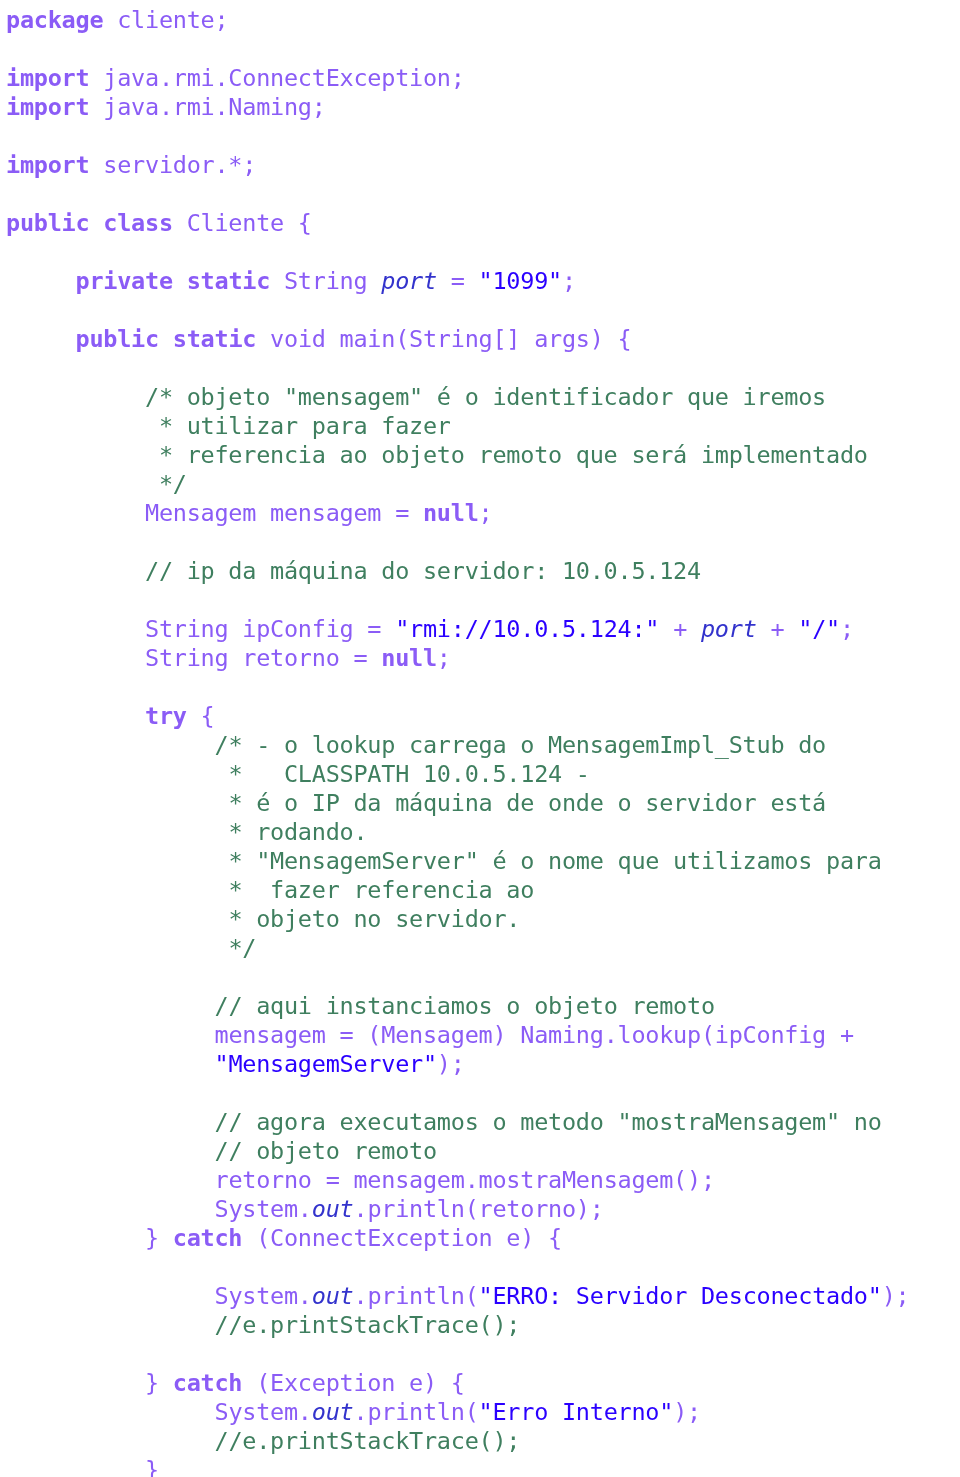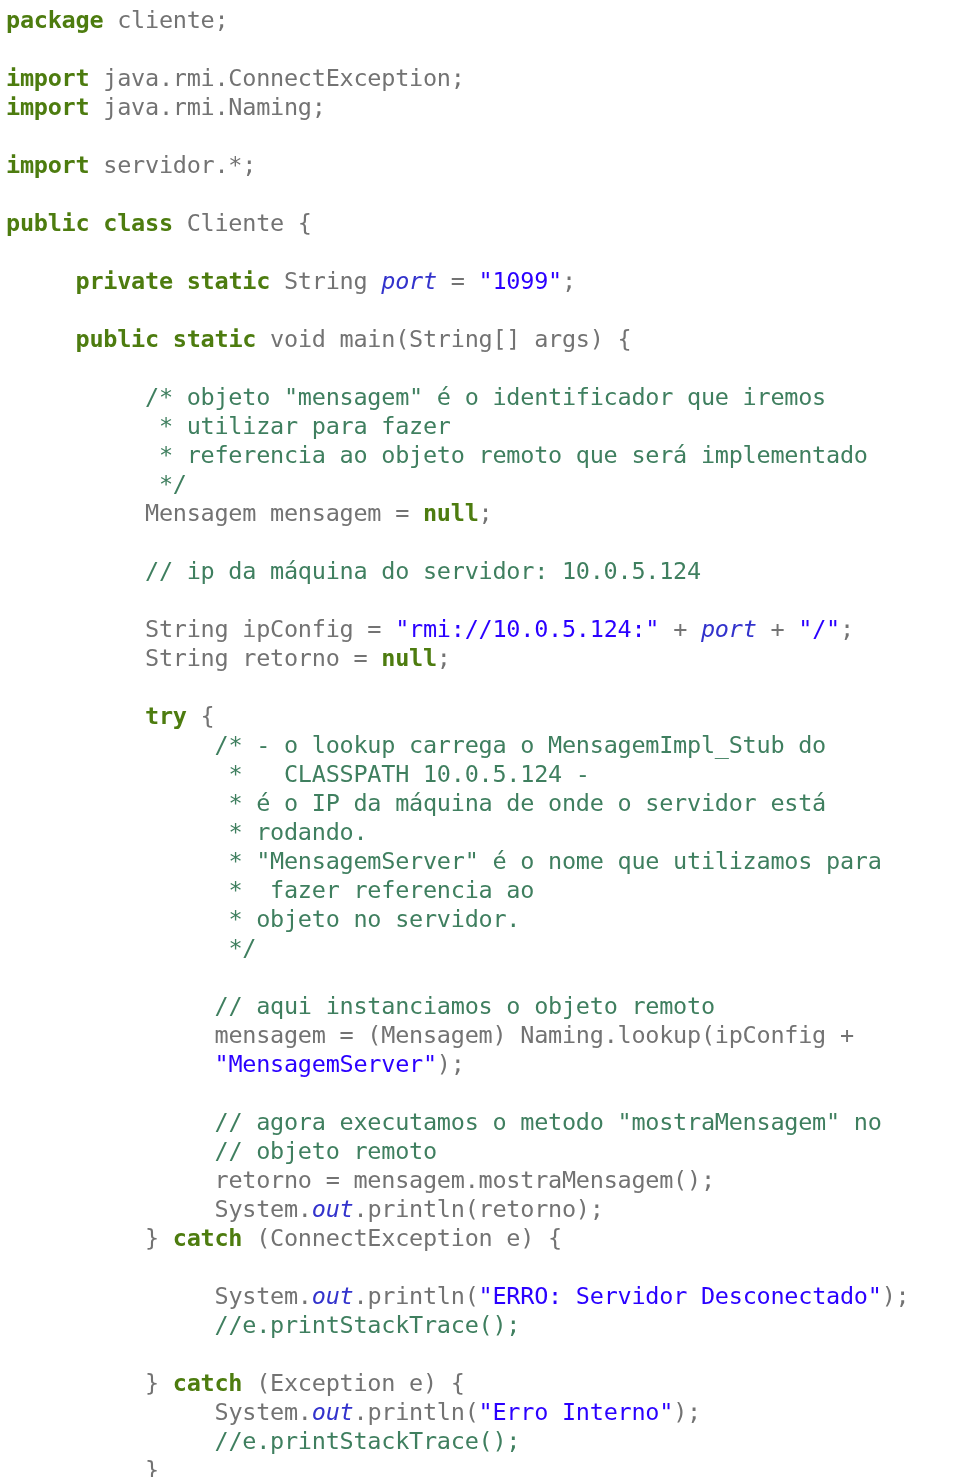--- a/index.html
+++ b/index.html
@@ -28,24 +28,24 @@
     font-family: "DejaVu Sans Mono", "Liberation Mono", monospace;
     font-size: 23.5px;
     line-height: 29px;
     letter-spacing: -0.25px;
     color: #3c3c3c;
     white-space: pre;
     tab-size: 4;
   }
 
   
-  .kw   { color: #4d7c0f; font-weight: bold; }
+  .kw   { color: #8b5cf6; font-weight: bold; }
   .str  { color: #2a00ff; }
   .cmt  { color: #3f7f5f; }
   .fld  { color: #3333cc; font-style: italic; }
-  .pln  { color: #737373; }
+  .pln  { color: #8b5cf6; }
 </style>
 </head>
 <body>
 
 <div id="code-listing">
   <pre class="code"><code id="code-body"><span style="display: block; min-height: 29px;"><span class="kw">package</span><span class="pln"> cliente;</span></span><span style="display: block; min-height: 29px;">&nbsp;</span><span style="display: block; min-height: 29px;"><span class="kw">import</span><span class="pln"> java.rmi.ConnectException;</span></span><span style="display: block; min-height: 29px;"><span class="kw">import</span><span class="pln"> java.rmi.Naming;</span></span><span style="display: block; min-height: 29px;">&nbsp;</span><span style="display: block; min-height: 29px;"><span class="kw">import</span><span class="pln"> servidor.*;</span></span><span style="display: block; min-height: 29px;">&nbsp;</span><span style="display: block; min-height: 29px;"><span class="kw">public class</span><span class="pln"> Cliente {</span></span><span style="display: block; min-height: 29px;">&nbsp;</span><span style="display: block; min-height: 29px;">     <span class="kw">private static</span><span class="pln"> String </span><span class="fld">port</span><span class="pln"> = </span><span class="str">"1099"</span><span class="pln">;</span></span><span style="display: block; min-height: 29px;">&nbsp;</span><span style="display: block; min-height: 29px;">     <span class="kw">public static</span><span class="pln"> void main(String[] args) {</span></span><span style="display: block; min-height: 29px;">&nbsp;</span><span style="display: block; min-height: 29px;">          <span class="cmt">/* objeto "mensagem" é o identificador que iremos</span></span><span style="display: block; min-height: 29px;">          <span class="cmt"> * utilizar para fazer</span></span><span style="display: block; min-height: 29px;">          <span class="cmt"> * referencia ao objeto remoto que será implementado</span></span><span style="display: block; min-height: 29px;">          <span class="cmt"> */</span></span><span style="display: block; min-height: 29px;">          <span class="pln">Mensagem mensagem = </span><span class="kw">null</span><span class="pln">;</span></span><span style="display: block; min-height: 29px;">&nbsp;</span><span style="display: block; min-height: 29px;">          <span class="cmt">// ip da máquina do servidor: 10.0.5.124</span></span><span style="display: block; min-height: 29px;">&nbsp;</span><span style="display: block; min-height: 29px;">          <span class="pln">String ipConfig = </span><span class="str">"rmi://10.0.5.124:"</span><span class="pln"> + </span><span class="fld">port</span><span class="pln"> + </span><span class="str">"/"</span><span class="pln">;</span></span><span style="display: block; min-height: 29px;">          <span class="pln">String retorno = </span><span class="kw">null</span><span class="pln">;</span></span><span style="display: block; min-height: 29px;">&nbsp;</span><span style="display: block; min-height: 29px;">          <span class="kw">try</span><span class="pln"> {</span></span><span style="display: block; min-height: 29px;">               <span class="cmt">/* - o lookup carrega o MensagemImpl_Stub do</span></span><span style="display: block; min-height: 29px;">               <span class="cmt"> *   CLASSPATH 10.0.5.124 -</span></span><span style="display: block; min-height: 29px;">               <span class="cmt"> * é o IP da máquina de onde o servidor está</span></span><span style="display: block; min-height: 29px;">               <span class="cmt"> * rodando.</span></span><span style="display: block; min-height: 29px;">               <span class="cmt"> * "MensagemServer" é o nome que utilizamos para</span></span><span style="display: block; min-height: 29px;">               <span class="cmt"> *  fazer referencia ao</span></span><span style="display: block; min-height: 29px;">               <span class="cmt"> * objeto no servidor.</span></span><span style="display: block; min-height: 29px;">               <span class="cmt"> */</span></span><span style="display: block; min-height: 29px;">&nbsp;</span><span style="display: block; min-height: 29px;">               <span class="cmt">// aqui instanciamos o objeto remoto</span></span><span style="display: block; min-height: 29px;">               <span class="pln">mensagem = (Mensagem) Naming.lookup(ipConfig +</span></span><span style="display: block; min-height: 29px;">               <span class="str">"MensagemServer"</span><span class="pln">);</span></span><span style="display: block; min-height: 29px;">&nbsp;</span><span style="display: block; min-height: 29px;">               <span class="cmt">// agora executamos o metodo "mostraMensagem" no</span></span><span style="display: block; min-height: 29px;">               <span class="cmt">// objeto remoto</span></span><span style="display: block; min-height: 29px;">               <span class="pln">retorno = mensagem.mostraMensagem();</span></span><span style="display: block; min-height: 29px;">               <span class="pln">System.</span><span class="fld">out</span><span class="pln">.println(retorno);</span></span><span style="display: block; min-height: 29px;">          <span class="pln">} </span><span class="kw">catch</span><span class="pln"> (ConnectException e) {</span></span><span style="display: block; min-height: 29px;">&nbsp;</span><span style="display: block; min-height: 29px;">               <span class="pln">System.</span><span class="fld">out</span><span class="pln">.println(</span><span class="str">"ERRO: Servidor Desconectado"</span><span class="pln">);</span></span><span style="display: block; min-height: 29px;">               <span class="cmt">//e.printStackTrace();</span></span><span style="display: block; min-height: 29px;">&nbsp;</span><span style="display: block; min-height: 29px;">          <span class="pln">} </span><span class="kw">catch</span><span class="pln"> (Exception e) {</span></span><span style="display: block; min-height: 29px;">               <span class="pln">System.</span><span class="fld">out</span><span class="pln">.println(</span><span class="str">"Erro Interno"</span><span class="pln">);</span></span><span style="display: block; min-height: 29px;">               <span class="cmt">//e.printStackTrace();</span></span><span style="display: block; min-height: 29px;">          <span class="pln">}</span></span></code></pre>
 </div>
 
 </body></html>

